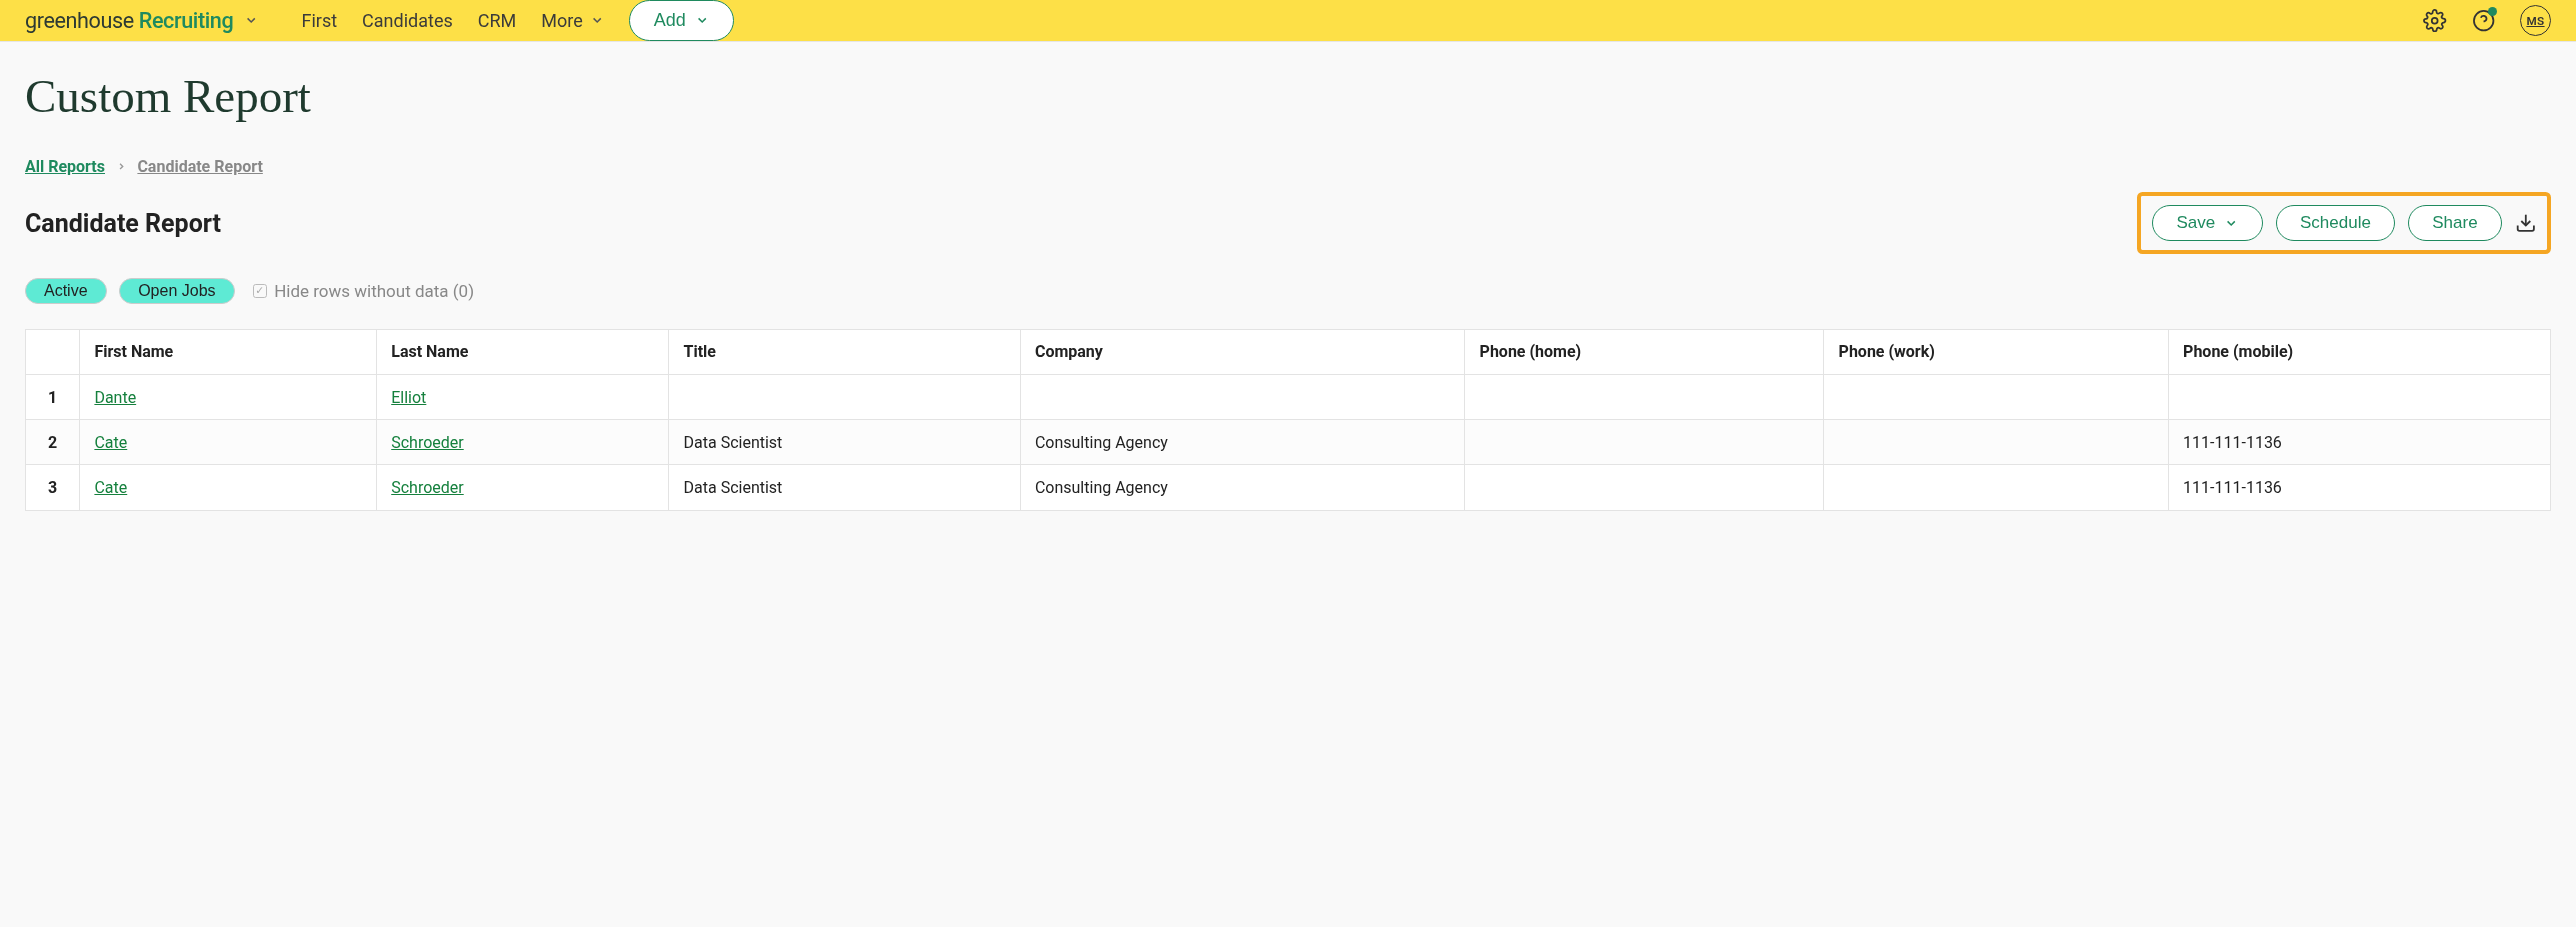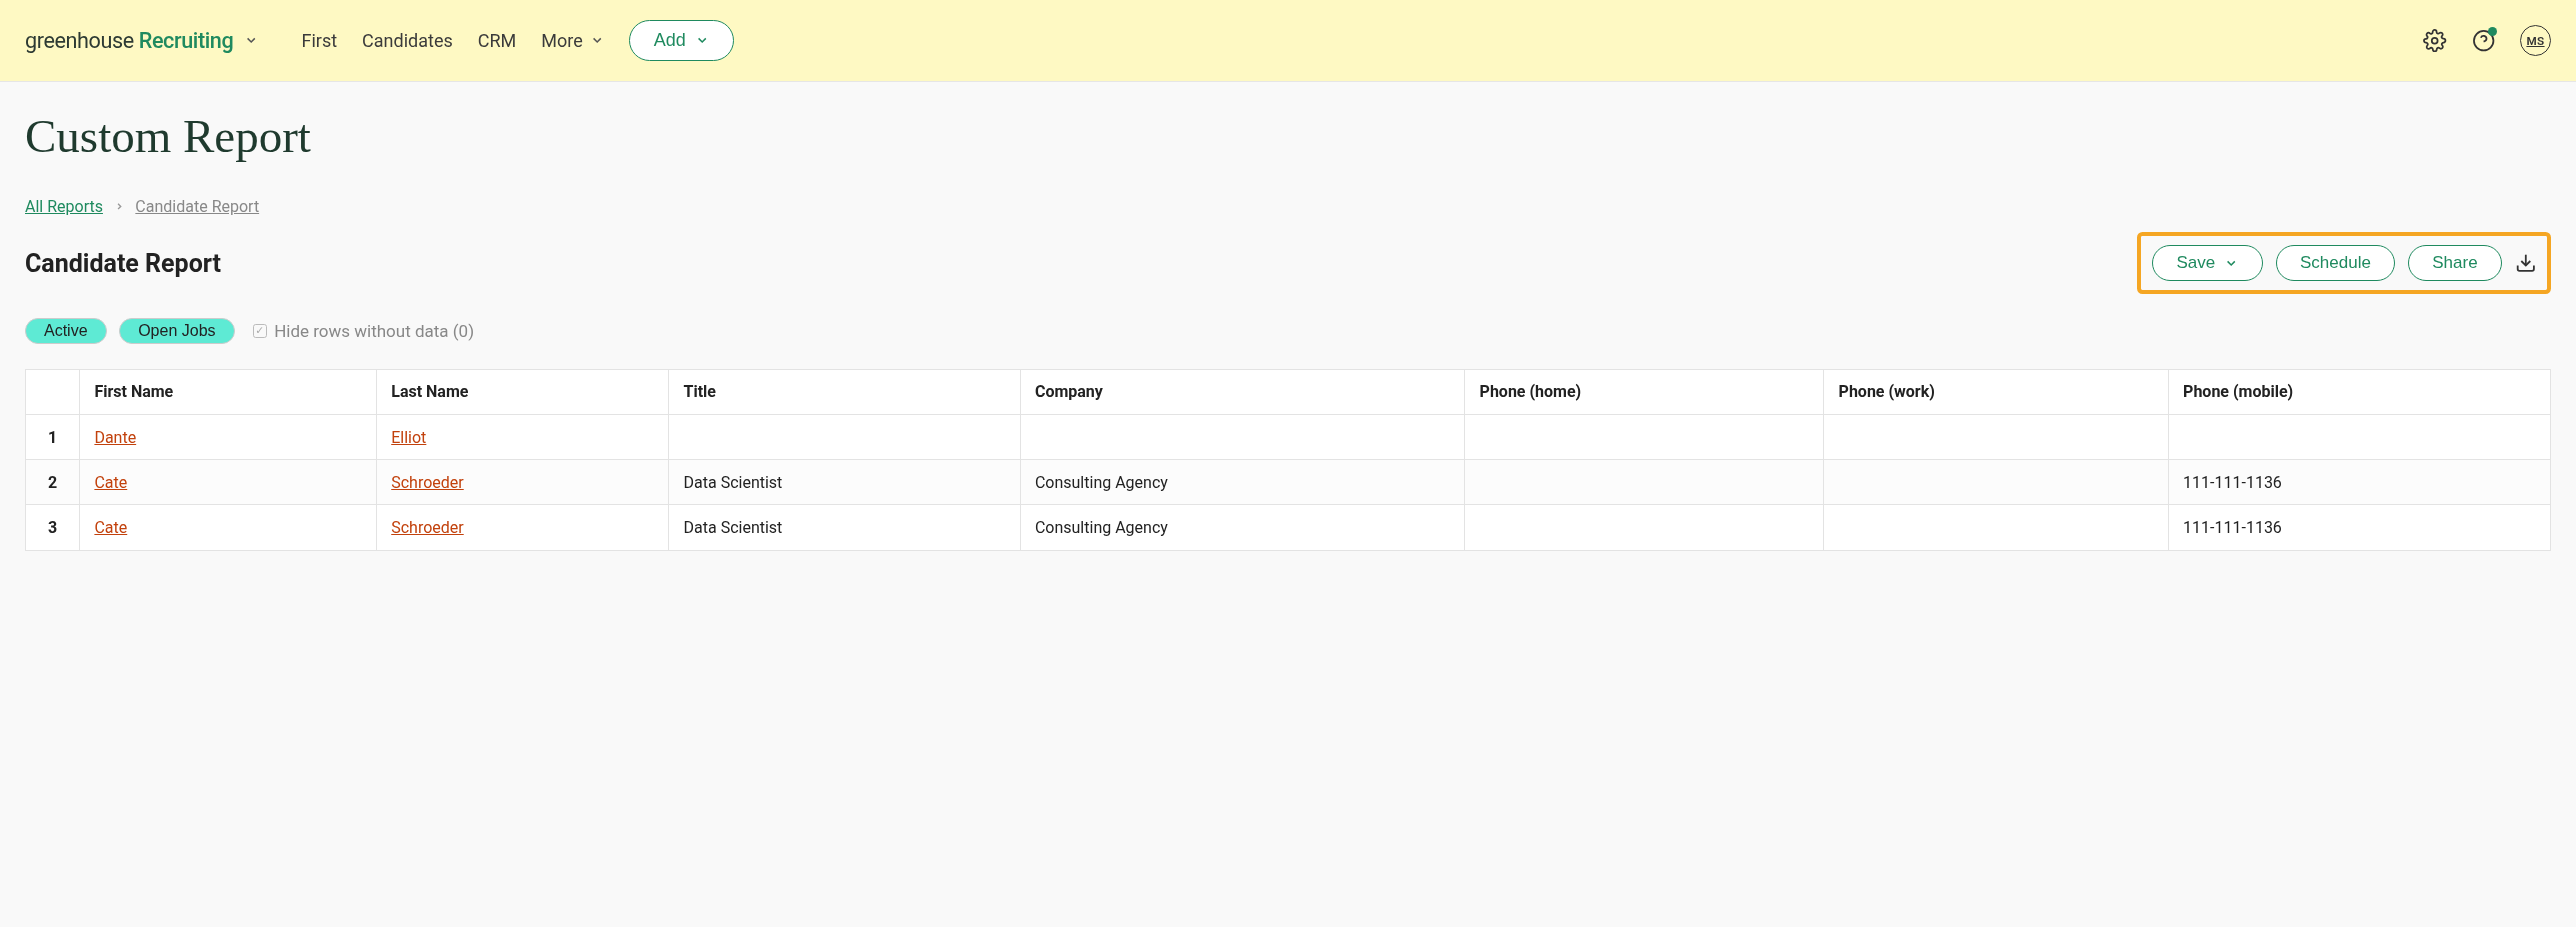--- a/index.html
+++ b/index.html
@@ -1,54 +1,54 @@
 <!DOCTYPE html>
 <html style="font-size:14.4px"><head>
   <meta charset="utf-8">
   <style>
     * { margin: 0; padding: 0; box-sizing: border-box; }
     body { font-family: -apple-system, BlinkMacSystemFont, "Segoe UI", Roboto, Helvetica, Arial, sans-serif; background: #f9f9f9; color: #222; }
-    .topbar { display: flex; align-items: center; padding: 20px 25px; background: #fef9c3; border-bottom: 0.9px solid #e6e6e6; gap: 25px; }
+    .topbar { display: flex; align-items: center; padding: 0 25px; background: #fde047; border-bottom: 0.9px solid #e6e6e6; gap: 25px; }
     .logo { display: flex; align-items: center; gap: 10.8px; cursor: pointer; }
     .logo-text { font-size: 21.6px; letter-spacing: -0.4px; }
     .logo-green { color: #1f8a5f; font-weight: 500; }
     .logo-dark { color: #2d3a33; font-weight: 400; }
     .chev { width: 14.4px; height: 14.4px; }
     .nav { display: flex; align-items: center; gap: 25px; margin-left: 18px; }
     .nav-item { font-size: 18px; color: #3b3b3b; cursor: pointer; display: flex; align-items: center; gap: 7.2px; }
     .add-btn { display: flex; align-items: center; gap: 9px; border: 1.3px solid #1f8a5f; color: #1f8a5f; background: #fff; border-radius: 21.6px; padding: 9px 23.4px; font-size: 18px; cursor: pointer; font-weight: 500; }
     .spacer { flex: 1; }
     .search-wrap { display: flex; align-items: center; gap: 10.8px; border: 0.9px solid #d5d5d5; border-radius: 7.2px; padding: 9px 14.4px; width: 270px; background: #fff; }
     .search-input { border: none; outline: none; font-size: 18px; width: 100%; color: #888; background: transparent; }
     .search-input::placeholder { color: #9a9a9a; }
     .icon-btn { width: 23.4px; height: 23.4px; cursor: pointer; display: flex; align-items: center; justify-content: center; }
     .help-wrap { position: relative; }
     .help-dot { position: absolute; top: -1.8px; right: -1.8px; width: 9px; height: 9px; border-radius: 50%; background: #1f8a5f; }
     .avatar { width: 31px; height: 31px; border-radius: 50%; border: 1.3px solid #333; display: flex; align-items: center; justify-content: center; font-size: 11.7px; font-weight: 600; color: #333; cursor: pointer; letter-spacing: 0.4px; text-decoration: underline; }
     .page { padding: 27px 25px; }
     .page-title { font-family: Georgia, "Times New Roman", serif; font-size: 47px; font-weight: 400; color: #1f3a2e; margin-bottom: 34px; }
-    .crumbs { display: flex; align-items: center; gap: 10.8px; font-size: 16px; margin-bottom: 16px; }
+    .crumbs { display: flex; align-items: center; gap: 10.8px; font-size: 16px; margin-bottom: 16px; font-weight: bold; }
     .crumb-link { color: #1f8a5f; text-decoration: underline; cursor: pointer; }
     .crumb-current { color: #888; text-decoration: underline; }
     .crumb-sep { color: #999; }
     .subhead-row { display: flex; align-items: center; justify-content: space-between; margin-bottom: 23.4px; }
     .subhead { font-size: 25px; font-weight: 700; color: #222; }
     .actions-box { display: flex; align-items: center; gap: 12.6px; border: 4.5px solid #f5a623; border-radius: 5.4px; padding: 9px 10.8px; }
     .action-btn { display: flex; align-items: center; gap: 9px; border: 1.3px solid #1f8a5f; color: #1f8a5f; background: #fff; border-radius: 21.6px; padding: 7.2px 23.4px; font-size: 17px; cursor: pointer; }
     .dl-icon { width: 21.6px; height: 21.6px; cursor: pointer; color: #333; }
     .filter-row { display: flex; align-items: center; gap: 12.6px; margin-bottom: 25px; }
     .pill { border: 0.9px solid #ccc; background: #5eead4; border-radius: 20px; padding: 3px 18px; font-size: 16px; cursor: pointer; color: #222; }
     .hide-rows { display: flex; align-items: center; gap: 7.2px; color: #888; font-size: 17px; margin-left: 5.4px; }
     .hide-check { width: 14.4px; height: 14.4px; border: 0.9px solid #bbb; border-radius: 2.7px; display: flex; align-items: center; justify-content: center; color: #aaa; font-size: 10.8px; }
     .table { width: 100%; border-collapse: collapse; background: #fff; }
     .table th, .table td { border: 0.9px solid #e3e3e3; padding: 12.6px 14.4px; text-align: left; font-size: 16px; }
     .table th { font-weight: 700; background: #fff; }
     .table td.num { text-align: center; font-weight: 700; width: 54px; }
     .table tr:nth-child(even) td { background: #fcfcfc; }
-    .cell-link { color: #c2410c; text-decoration: underline; cursor: pointer; text-align: center; }
+    .cell-link { color: #15803d; text-decoration: underline; cursor: pointer; text-align: center; }
     svg { display: block; }
   </style>
 </head>
 <body>
 
 <div class="topbar">
   <div class="logo">
     <span class="logo-text">
       <span class="logo-dark">greenhouse</span>
       <span class="logo-green">Recruiting</span>

